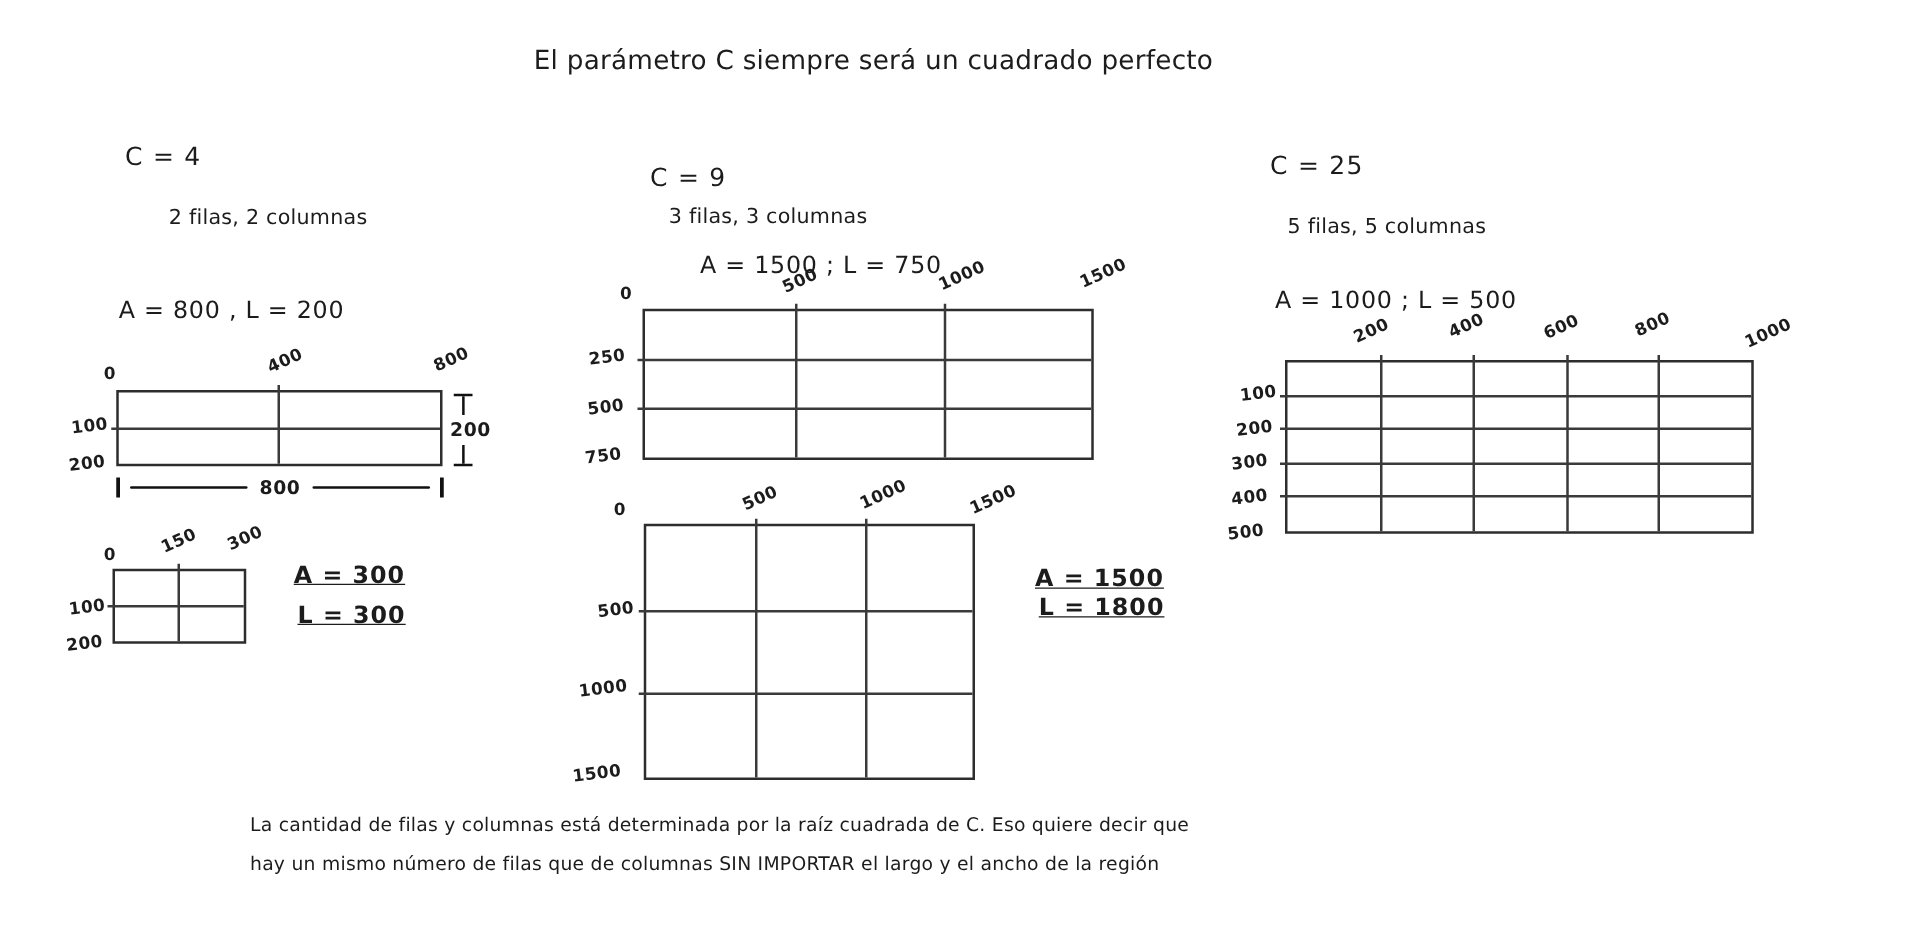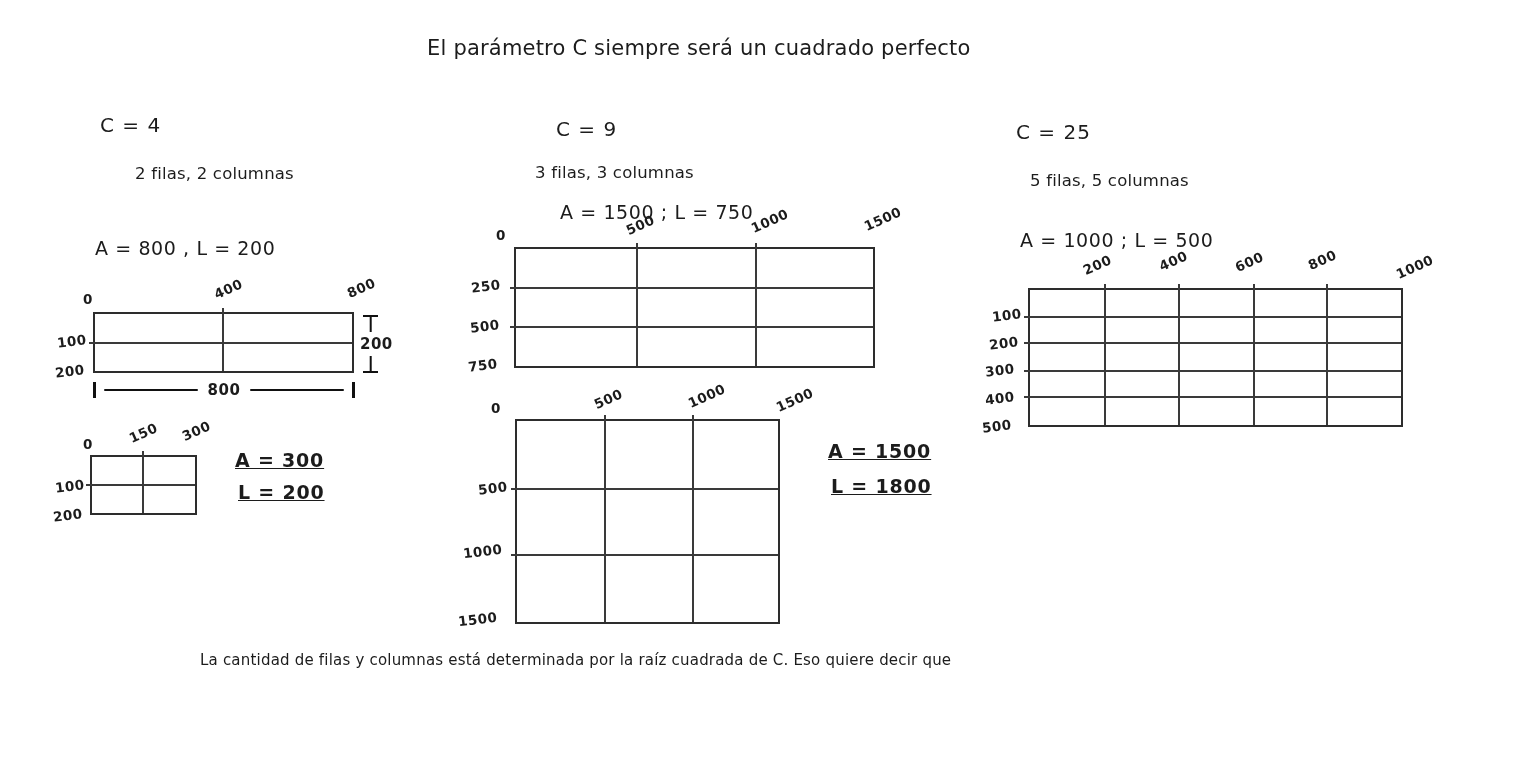--- a/index.html
+++ b/index.html
@@ -74,23 +74,23 @@
   <div class="grid" style="left:90px; top:455px; width:107px; height:60px;">
     <div class="vline" style="left:49%;"></div>
     <div class="hline" style="top:48%;"></div>
   </div>
   <div class="tick" style="left:83px; top:436px;">0</div>
   <div class="tick rot" style="left:133px; top:430px;">150</div>
   <div class="tick rot" style="left:186px; top:428px;">300</div>
   <div class="tick lrot" style="left:55px; top:478px;">100</div>
   <div class="tick lrot" style="left:53px; top:507px;">200</div>
   <div class="abs side-label" style="left:235px; top:449px;">A = 300</div>
-  <div class="abs side-label" style="left:238px; top:481px;">L = 200</div>
+  <div class="abs side-label" style="left:238px; top:481px;">L = 300</div>
 
-  <div class="abs c-label" style="left:520px; top:117px;margin-left:36px;">C = 9</div>
+  <div class="abs c-label" style="left:520px; top:130px;">C = 9</div>
   <div class="abs rc-label" style="left:535px; top:163px;">3 filas, 3 columnas</div>
   <div class="abs dims-label" style="left:560px; top:201px;">A = 1500 ;   L = 750</div>
 
   <div class="grid" style="left:514px; top:247px; width:361px; height:121px;">
     <div class="vline" style="left:33.5%;"></div>
     <div class="vline" style="left:67%;"></div>
     <div class="hline" style="top:32.5%;"></div>
     <div class="hline" style="top:65.5%;"></div>
   </div>
   <div class="tick" style="left:496px; top:227px;">0</div>
@@ -107,21 +107,21 @@
     <div class="hline" style="top:33.5%;"></div>
     <div class="hline" style="top:66%;"></div>
   </div>
   <div class="tick" style="left:491px; top:400px;">0</div>
   <div class="tick rot" style="left:598px; top:396px;">500</div>
   <div class="tick rot" style="left:692px; top:395px;">1000</div>
   <div class="tick rot" style="left:780px; top:399px;">1500</div>
   <div class="tick lrot" style="left:478px; top:480px;">500</div>
   <div class="tick lrot" style="left:463px; top:543px;">1000</div>
   <div class="tick lrot" style="left:458px; top:611px;">1500</div>
-  <div class="abs side-label" style="left:828px; top:440px;">A = 1500</div>
+  <div class="abs side-label" style="left:828px; top:452px;">A = 1500</div>
   <div class="abs side-label" style="left:831px; top:475px;">L = 1800</div>
 
   <div class="abs c-label" style="left:1016px; top:120px;">C = 25</div>
   <div class="abs rc-label" style="left:1030px; top:171px;">5 filas, 5 columnas</div>
   <div class="abs dims-label" style="left:1020px; top:229px;">A = 1000  ;   L = 500</div>
 
   <div class="grid" style="left:1028px; top:288px; width:375px; height:139px;">
     <div class="vline" style="left:20%;"></div>
     <div class="vline" style="left:40%;"></div>
     <div class="vline" style="left:60%;"></div>
@@ -136,14 +136,15 @@
   <div class="tick rot" style="left:1239px; top:259px;">600</div>
   <div class="tick rot" style="left:1312px; top:257px;">800</div>
   <div class="tick rot" style="left:1400px; top:266px;">1000</div>
   <div class="tick lrot" style="left:992px; top:307px;">100</div>
   <div class="tick lrot" style="left:989px; top:335px;">200</div>
   <div class="tick lrot" style="left:985px; top:362px;">300</div>
   <div class="tick lrot" style="left:985px; top:390px;">400</div>
   <div class="tick lrot" style="left:982px; top:418px;">500</div>
 
   <div class="abs caption-line" style="left:200px; top:645px;">La cantidad de filas y columnas está determinada por la raíz cuadrada de C. Eso quiere decir que</div>
+  <div class="abs caption-line" style="left:200px; top:676px;">hay un mismo número de filas que de columnas SIN IMPORTAR el largo y el ancho de la región</div>
 
 </div>
 
 </body></html>

